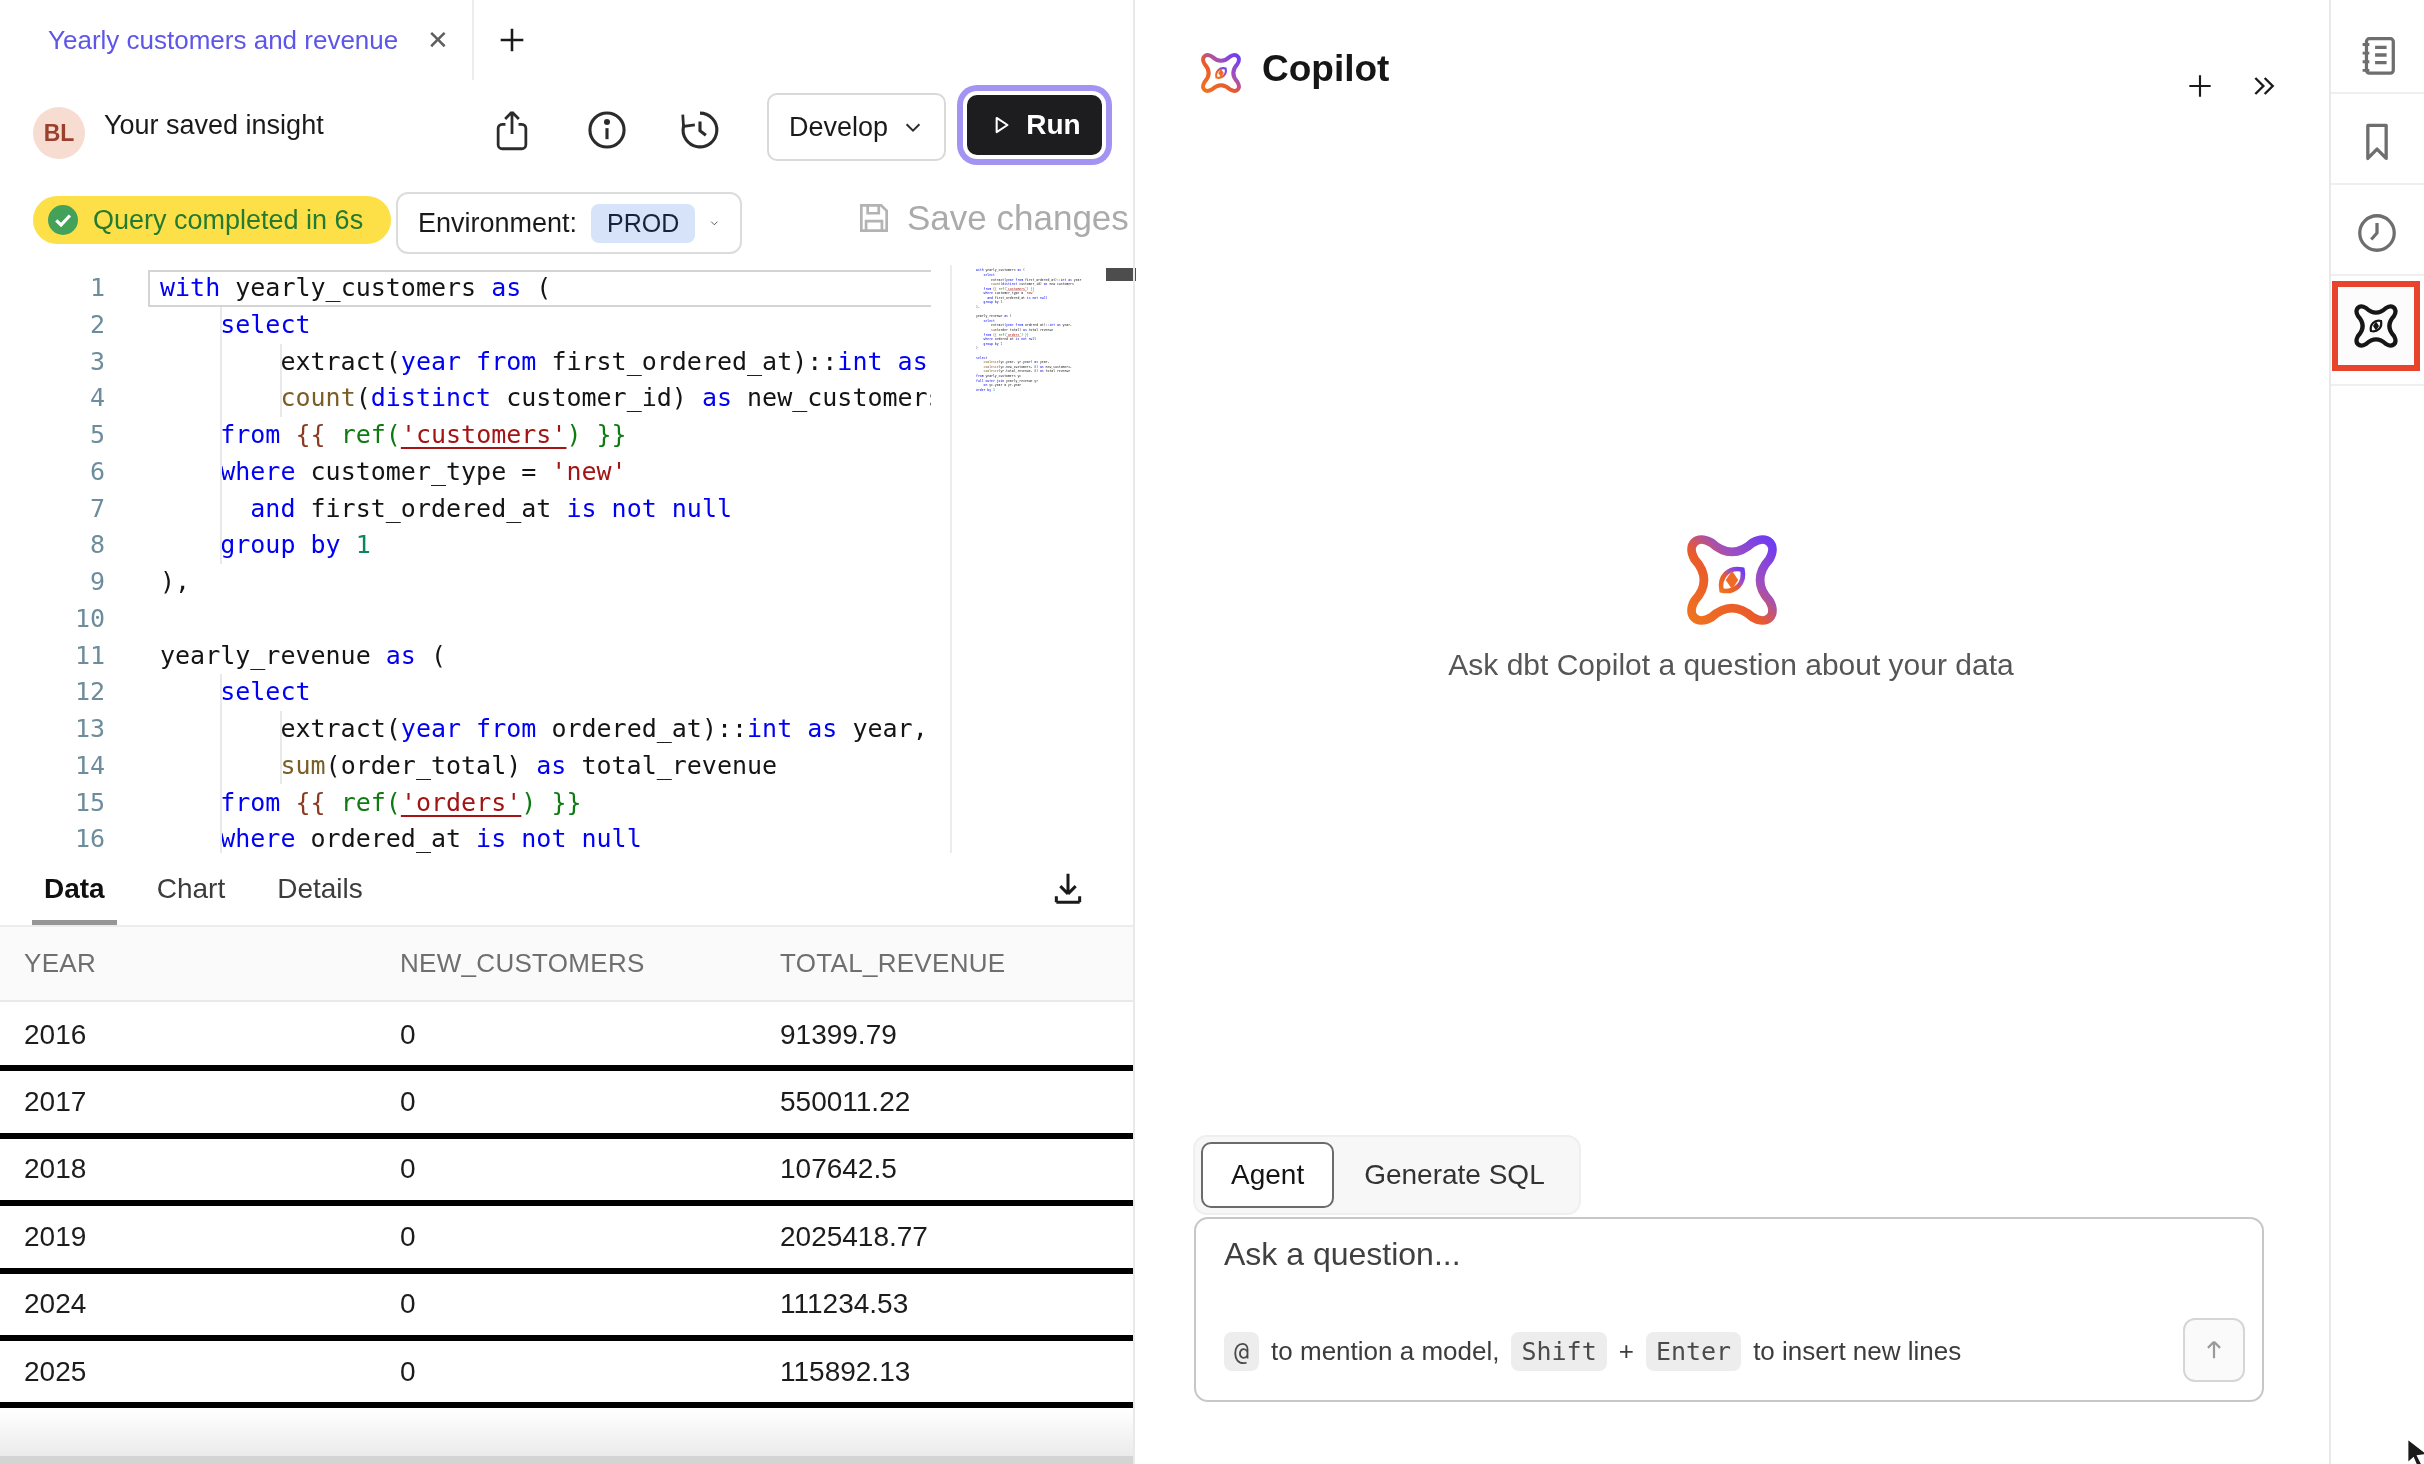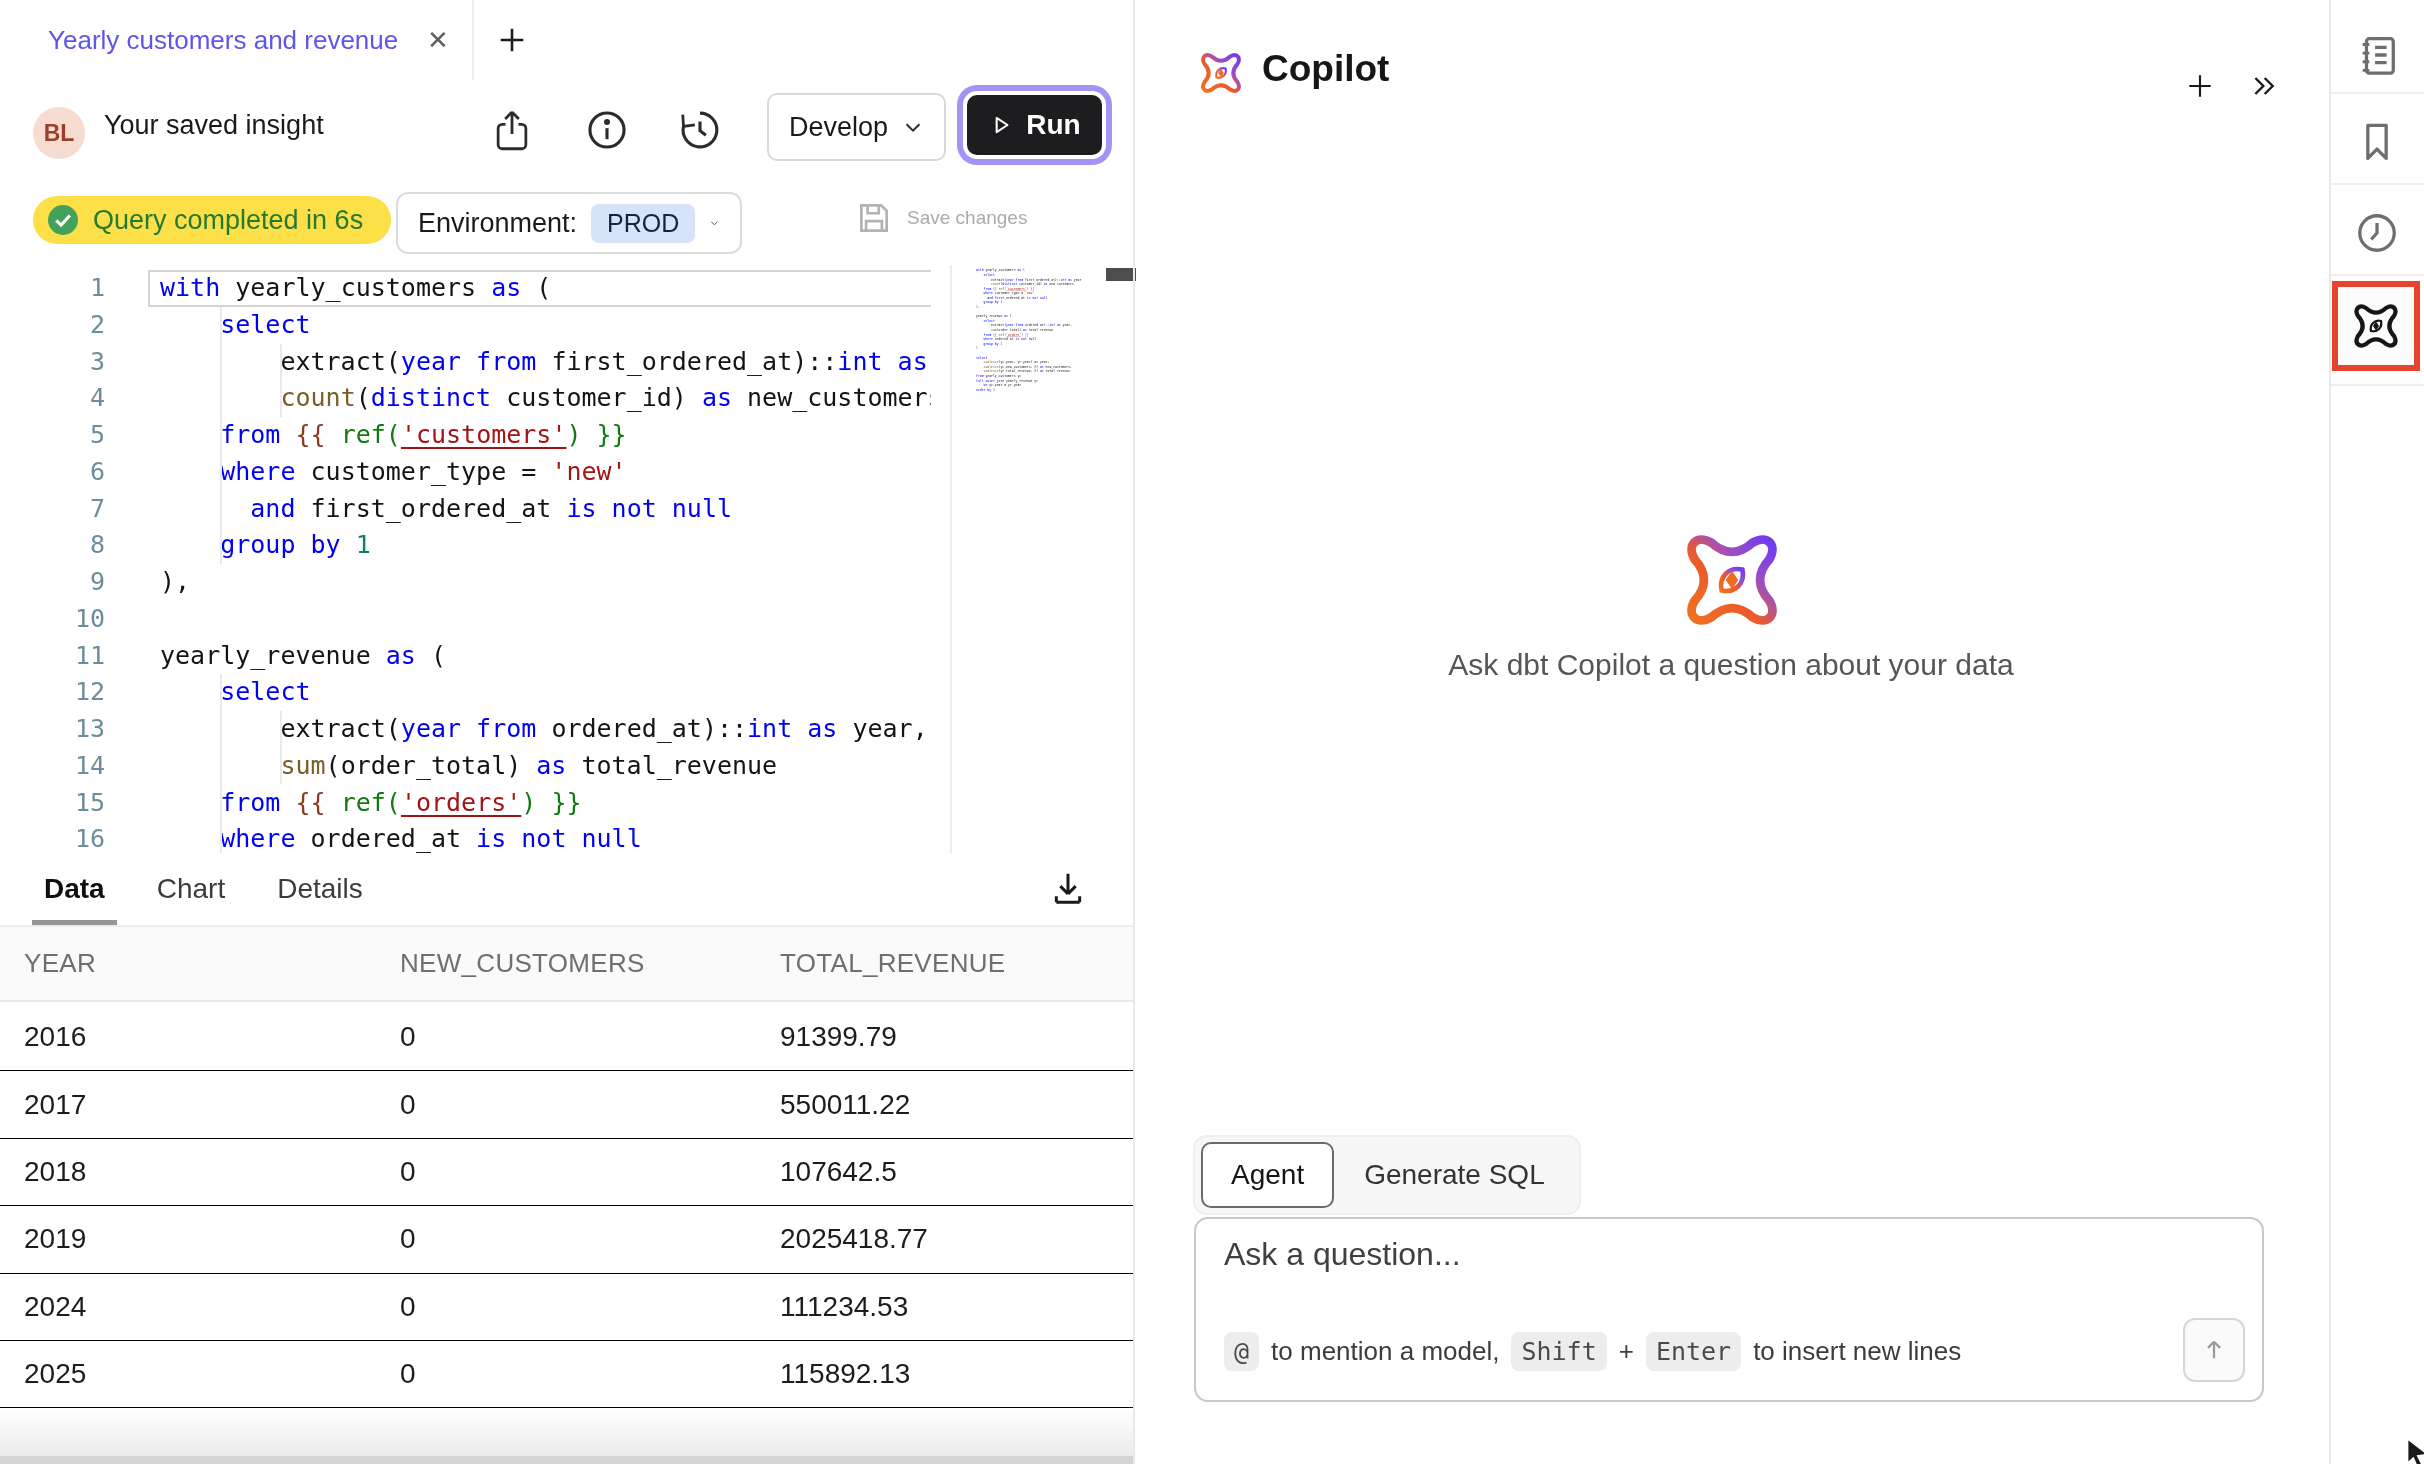--- a/index.html
+++ b/index.html
@@ -28,21 +28,21 @@
 
   .statusbar{left:0;top:170px;width:1133px;height:95px;background:#fff;}
   .status-pill{left:33px;top:196px;height:48px;border-radius:28px;background:#fde047;display:flex;
                align-items:center;gap:12px;padding:0 28px 0 12px;}
   .status-text{font-size:27px;color:#237a33;font-weight:500;}
   .env-btn{left:396px;top:192px;width:346px;height:62px;border:2px solid #dcdcdc;border-radius:12px;background:#fff;
            display:flex;align-items:center;gap:14px;padding:0 20px;box-sizing:border-box;}
   .env-label{font-size:27px;color:#1a1a1a;}
   .env-pill{background:#d6e3f8;border-radius:8px;padding:5px 16px;font-size:25px;font-weight:500;color:#16233c;}
   .save-btn{left:855px;top:170px;height:95px;display:flex;align-items:center;gap:14px;}
-  .save-label{font-size:19px;color:#ababab;}
+  .save-label{font-size:35px;color:#ababab;}
 
   
   .editor{left:0;top:265px;width:931px;height:588px;background:#fff;overflow:hidden;}
   .code-lines{position:absolute;left:0;top:5px;width:950px;font-family:"DejaVu Sans Mono",monospace;
               font-size:25px;}
   .code-line{position:relative;height:36.75px;line-height:36.75px;white-space:pre;}
   .ln{display:inline-block;width:105px;text-align:right;color:#6d8d9c;}
   .lc{margin-left:55px;}
   .curbox{position:absolute;left:148px;right:2px;top:0;bottom:0;border:2px solid #d4d4d4;box-sizing:border-box;}
   .tk-kw{color:#0000f5;}
@@ -65,21 +65,21 @@
          padding-left:44px;gap:52px;box-sizing:border-box;}
   .rtab{position:relative;height:72px;display:flex;align-items:center;font-size:28px;color:#3c3c3c;}
   .rtab.active{color:#101010;font-weight:bold;}
   .rtab.active::after{content:"";position:absolute;left:-12px;right:-12px;bottom:0;height:5px;background:#969696;}
   .dl-btn{left:1040px;top:860px;width:56px;height:56px;display:flex;align-items:center;justify-content:center;}
   .thead{left:0;top:925px;width:1133px;height:77px;background:#fafafa;border-top:2px solid #ececec;
          border-bottom:2px solid #e9e9e9;display:grid;grid-template-columns:376px 380px auto;
          align-items:center;padding-left:24px;box-sizing:border-box;color:#6f6f6f;font-size:26px;letter-spacing:.3px;}
   .tbody{left:0;top:1004px;width:1133px;}
   .trow{display:grid;grid-template-columns:376px 380px auto;align-items:center;height:67.4px;
-        padding-left:24px;box-sizing:border-box;border-bottom:1px solid #000000;font-size:28px;color:#1c1c1c;}
+        padding-left:24px;box-sizing:border-box;border-bottom:6px solid #000000;font-size:28px;color:#1c1c1c;}
   .tfoot{left:0;top:1409px;width:1133px;height:47px;background:linear-gradient(#ffffff,#ebebeb);}
   .bstrip{left:0;top:1456px;width:1133px;height:8px;background:#d4d4d4;}
 
   
   .panel-divider{left:1133px;top:0;width:2px;height:1464px;background:#e9e9e9;}
   .cp-title{left:1262px;top:48px;font-size:37px;font-weight:600;color:#161616;}
   .cp-logo-sm{left:1198px;top:50px;}
   .cp-plus{left:2176px;top:62px;width:48px;height:48px;display:flex;align-items:center;justify-content:center;}
   .cp-collapse{left:2240px;top:62px;width:48px;height:48px;display:flex;align-items:center;justify-content:center;}
   .cp-logo-big{left:1680px;top:528px;}

